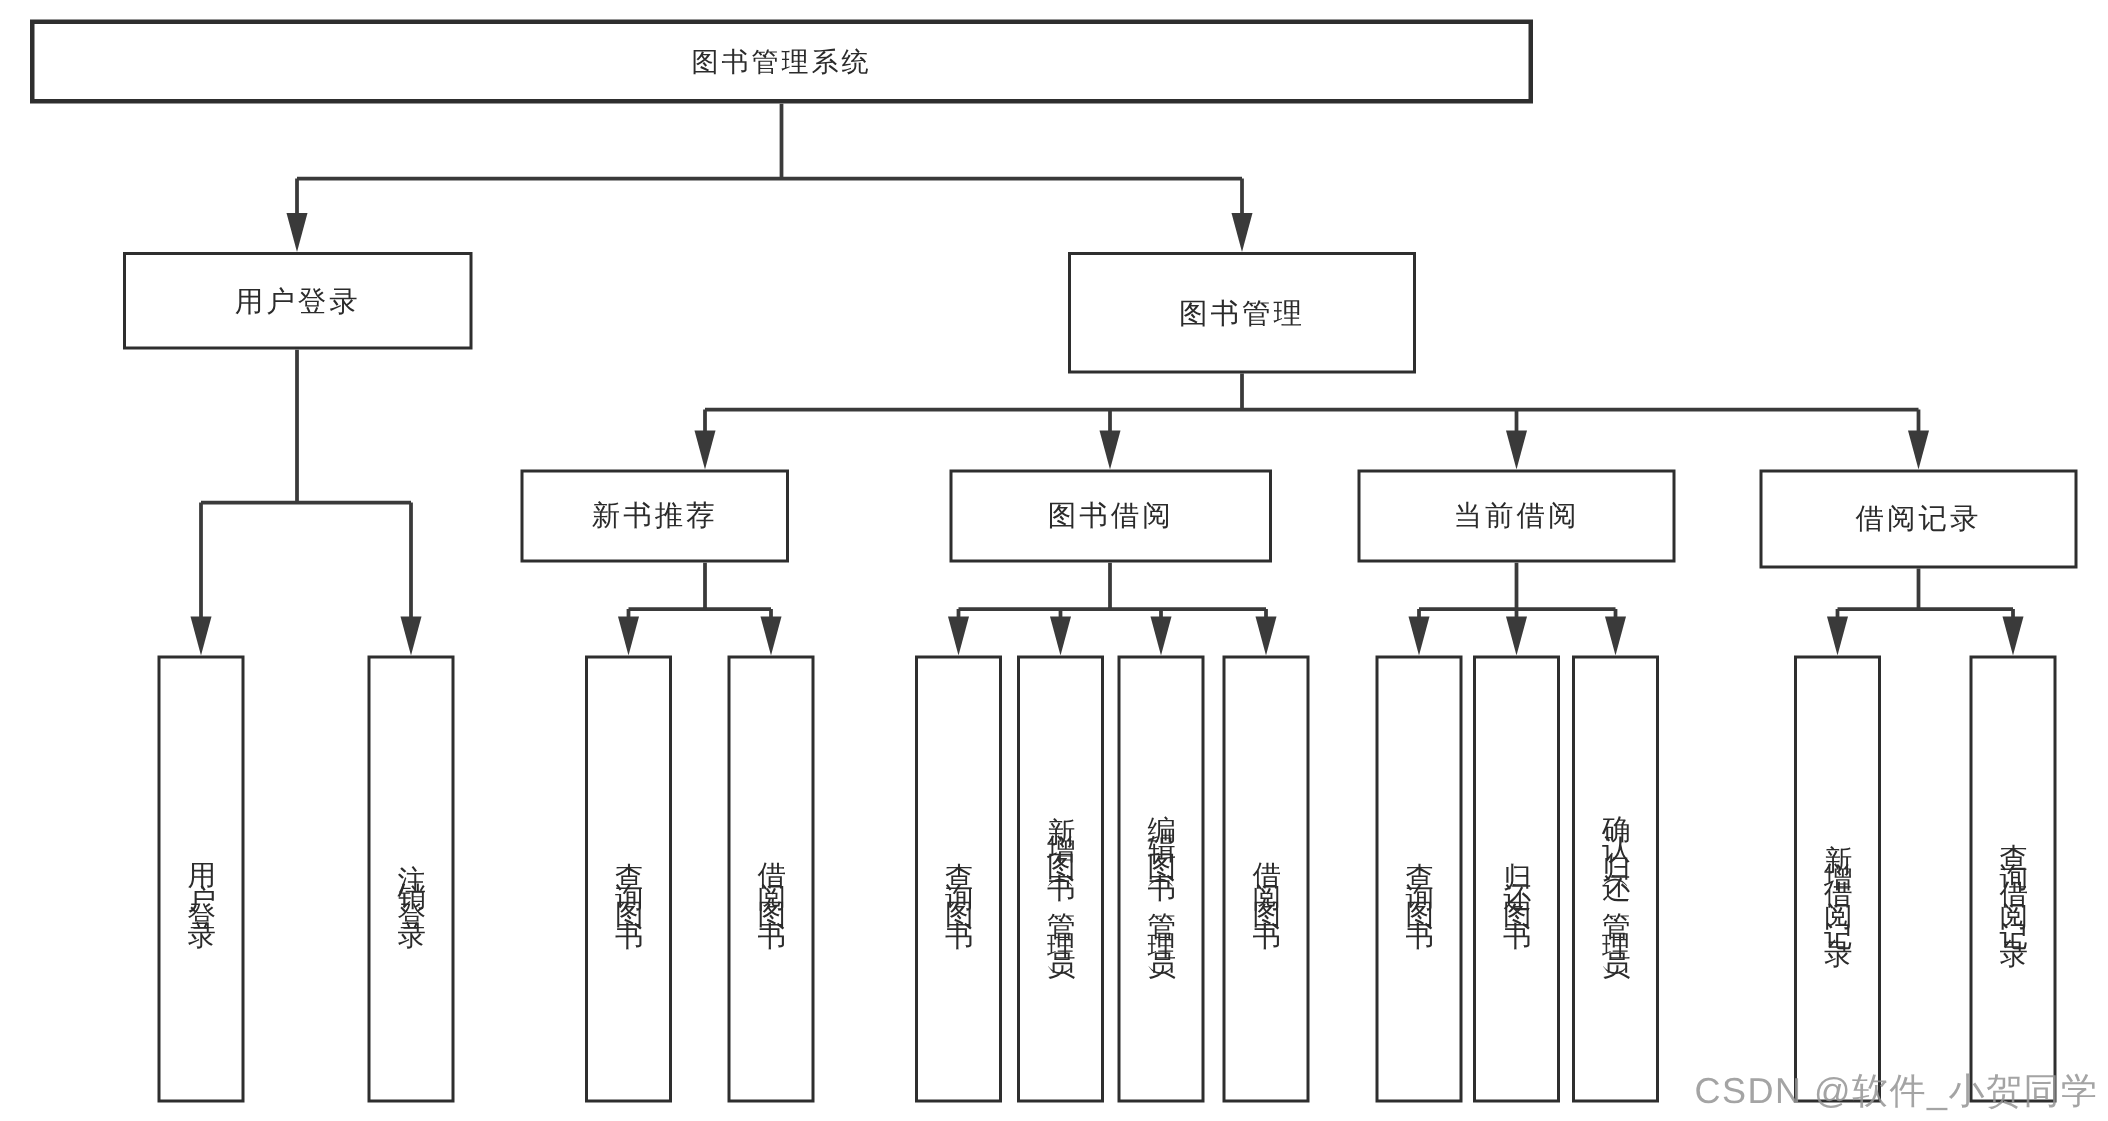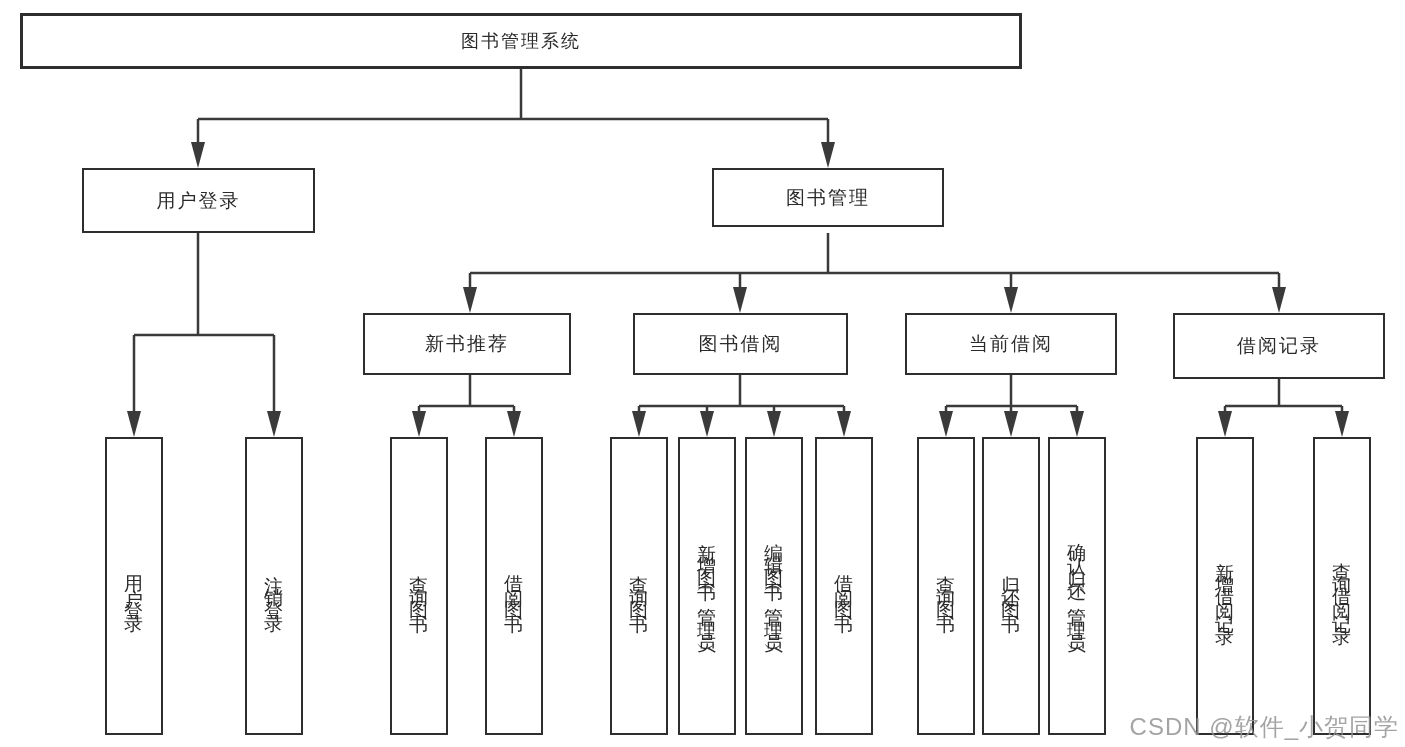--- a/index.html
+++ b/index.html
@@ -65,25 +65,25 @@
     </g>
   </svg>
 
   <div class="box root" style="left:20px;top:13px;width:1002px;height:56px">
     <span class="hlabel">图书管理系统</span>
   </div>
 
   <div class="box" style="left:82px;top:168px;width:233px;height:65px">
     <span class="hlabel">用户登录</span>
   </div>
-  <div class="box" style="left:712px;top:168px;width:232px;height:59px">
+  <div class="box" style="left:712px;top:168px;width:232px;height:81px">
     <span class="hlabel">图书管理</span>
   </div>
 
-  <div class="box" style="left:363px;top:313px;width:208px;height:62px">
+  <div class="box" style="left:347px;top:313px;width:179px;height:62px">
     <span class="hlabel">新书推荐</span>
   </div>
   <div class="box" style="left:633px;top:313px;width:215px;height:62px">
     <span class="hlabel">图书借阅</span>
   </div>
   <div class="box" style="left:905px;top:313px;width:212px;height:62px">
     <span class="hlabel">当前借阅</span>
   </div>
   <div class="box" style="left:1173px;top:313px;width:212px;height:66px">
     <span class="hlabel">借阅记录</span>

